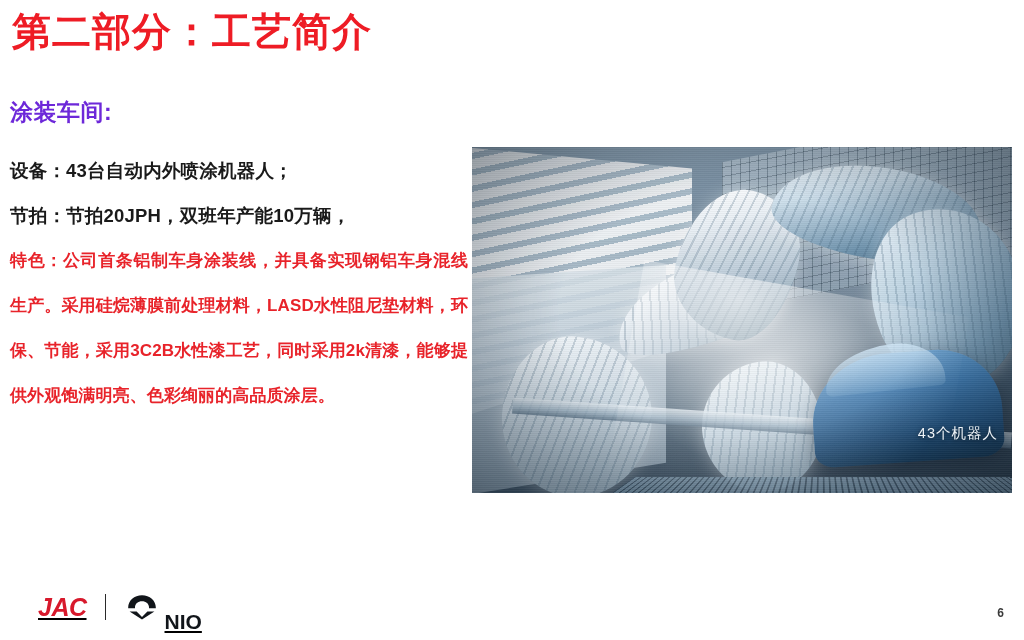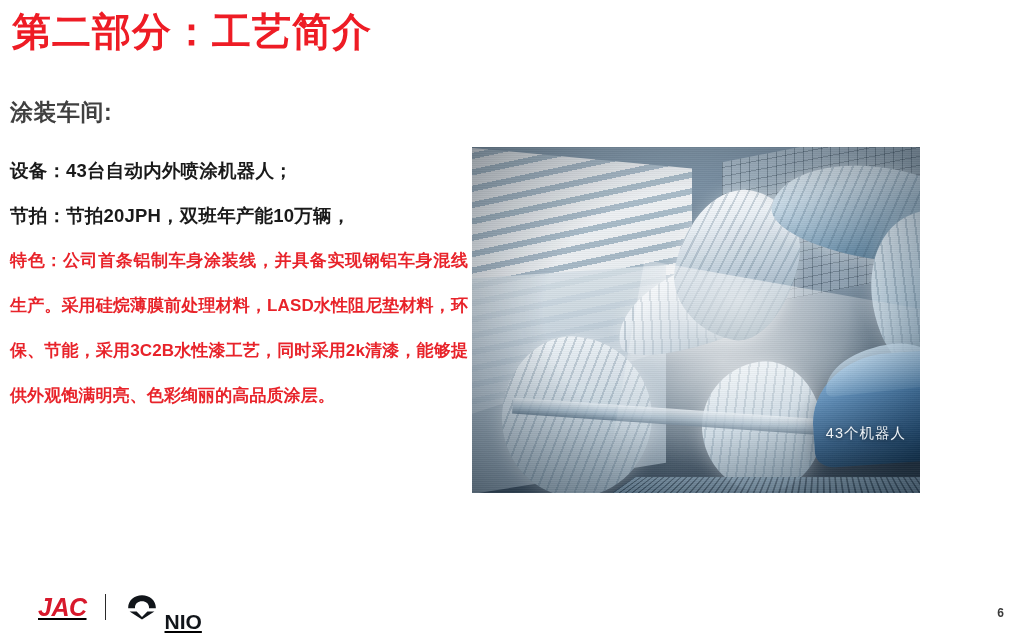--- a/index.html
+++ b/index.html
@@ -29,21 +29,21 @@
     white-space: nowrap;
   }
 
   
   .section-heading {
     position: absolute;
     left: 10px;
     top: 97px;
     font-size: 23px;
     font-weight: bold;
-    color: #404040;
+    color: #6d28d9;
     letter-spacing: 0.5px;
     white-space: nowrap;
   }
 
   
   .body-block {
     position: absolute;
     left: 10px;
     top: 148px;
     width: 460px;
@@ -70,21 +70,21 @@
     font-size: 11px;
     vertical-align: super;
     letter-spacing: 0;
   }
 
   
   .photo-frame {
     position: absolute;
     left: 472px;
     top: 147px;
-    width: 448px;
+    width: 540px;
     height: 346px;
     overflow: hidden;
     background: #2e3f4d;
   }
   .photo-canvas {
     position: absolute;
     inset: 0;
     background:
       
       radial-gradient(ellipse 210px 150px at 56% 62%, rgba(255,255,255,0.55) 0%, rgba(255,255,255,0.25) 38%, rgba(255,255,255,0) 72%),

